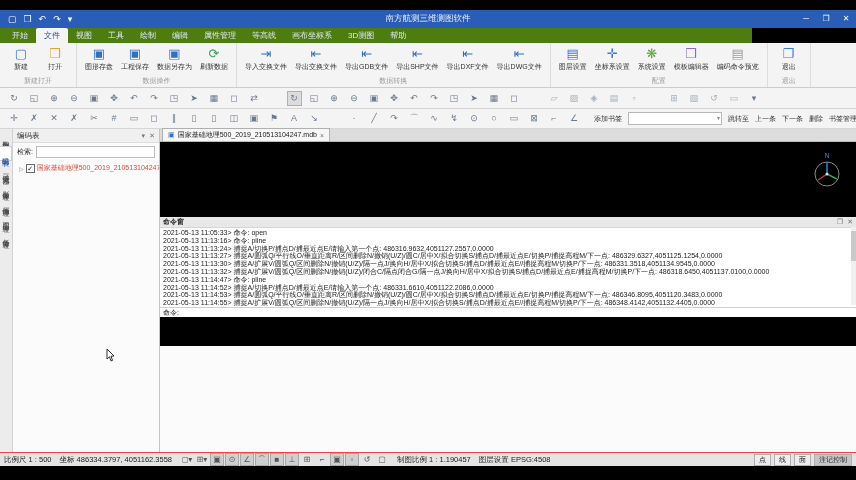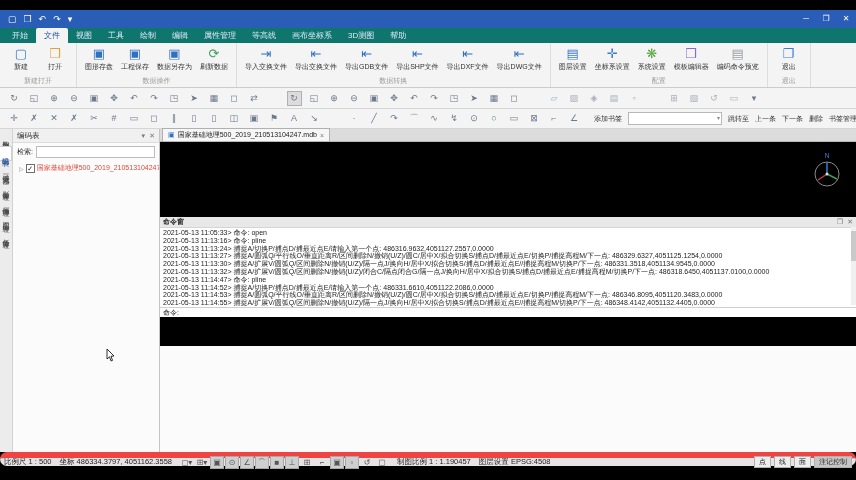--- a/index.html
+++ b/index.html
@@ -7,21 +7,21 @@
        font-family:"Liberation Sans",sans-serif;-webkit-font-smoothing:antialiased;}
   
   .titlebar{position:absolute;left:0;top:10px;width:856px;height:18px;background:#2a5db5;
             display:flex;align-items:center;color:#fff;}
   .qat{display:flex;gap:7px;margin-left:8px;font-size:9px;line-height:18px;}
   .qat span{cursor:default;}
   .win-title{position:absolute;left:0;right:0;text-align:center;font-size:8.5px;color:#e8eefc;pointer-events:none;}
   .win-controls{margin-left:auto;display:flex;gap:0;font-size:8px;}
   .win-controls span{width:20px;text-align:center;line-height:18px;}
   
-  .rtabs{position:absolute;left:0;top:28px;width:856px;height:15px;background:#0f766e;
+  .rtabs{position:absolute;left:0;top:28px;width:752px;height:15px;background:#4d7c0f;
          display:flex;align-items:flex-end;padding-left:4px;box-sizing:border-box;}
   .rtab{font-size:8px;color:#dfe8f8;padding:2px 8px 2px;white-space:nowrap;}
   .rtab.selected{background:#f4f4f4;color:#1f4e9c;border-radius:2px 2px 0 0;}
   
   .ribbon{position:absolute;left:0;top:43px;width:856px;height:45px;background:#f4f4f4;
           border-bottom:1px solid #cccccc;display:flex;box-sizing:border-box;}
   .rgroup{border-right:1px solid #ddd;padding:2px 5px 0;display:flex;flex-direction:column;}
   .rgroup .btns{display:flex;gap:2px;}
   .rbtn{display:flex;flex-direction:column;align-items:center;padding:0 3px;min-width:26px;}
   .rbtn .ic{font-size:13px;line-height:17px;color:var(--c,#3a7bd5);}
@@ -73,22 +73,22 @@
   .log-hd{height:10px;background:#e8e8e8;border-bottom:1px solid #d5d5d5;display:flex;align-items:center;
           font-size:7px;font-weight:bold;color:#333;padding:0 3px;}
   .log-hd .hd-ics{margin-left:auto;display:flex;gap:4px;color:#777;font-weight:normal;}
   .log-list{height:78px;overflow:hidden;padding:1px 0 0 3px;}
   .log-line{font-size:7px;line-height:7.8px;color:#222;white-space:nowrap;}
   .log-scroll{position:absolute;right:0;top:10px;width:5px;height:78px;background:#f0f0f0;}
   .log-scroll i{display:block;width:5px;height:30px;background:#c9c9c9;margin-top:4px;}
   .log-prompt{height:9px;border-top:1px solid #d0d0d0;font-size:7px;color:#222;padding:0 3px;line-height:9px;background:#fff;}
   
   .statusbar{position:absolute;left:0;top:452px;width:856px;height:14px;background:#e4e4e4;
-             border-top:6px solid #ef4444;display:flex;align-items:center;font-size:7.5px;color:#222;
-             box-sizing:border-box;padding:0 4px;gap:8px;border-radius:7px;}
+             border-top:1px solid #ef4444;display:flex;align-items:center;font-size:7.5px;color:#222;
+             box-sizing:border-box;padding:0 4px;gap:8px;}
   .sicon{min-width:12px;height:11px;font-size:8px;line-height:11px;text-align:center;color:#555;
          border:1px solid transparent;flex:none;}
   .sicon.on{background:#cfcfcf;border-color:#a8a8a8;}
   .sgroup{display:flex;gap:1px;align-items:center;}
   .sbtn{font-size:7px;color:#222;border:1px solid #b0b0b0;background:#ededed;padding:0 4px;height:10px;line-height:10px;}
   .sbtn.selected{background:#c6c6c6;}
   .cursor{position:absolute;left:93px;top:220px;z-index:50;}
   .nowrap{white-space:nowrap;}
 </style>
 </head>
@@ -97,20 +97,21 @@
 <div class="app">
 
   <div class="titlebar">
     <div class="qat">
       <span>▢</span>
         <span>❒</span>
         <span>↶</span>
         <span>↷</span>
         <span>▾</span>
     </div>
+    <div class="win-title">南方航测三维测图软件</div>
     <div class="win-controls">
       <span>─</span>
         <span>❐</span>
         <span>✕</span>
     </div>
   </div>
 
   <div class="rtabs">
     <div class="rtab">开始</div>
       <div class="rtab selected">文件</div>

